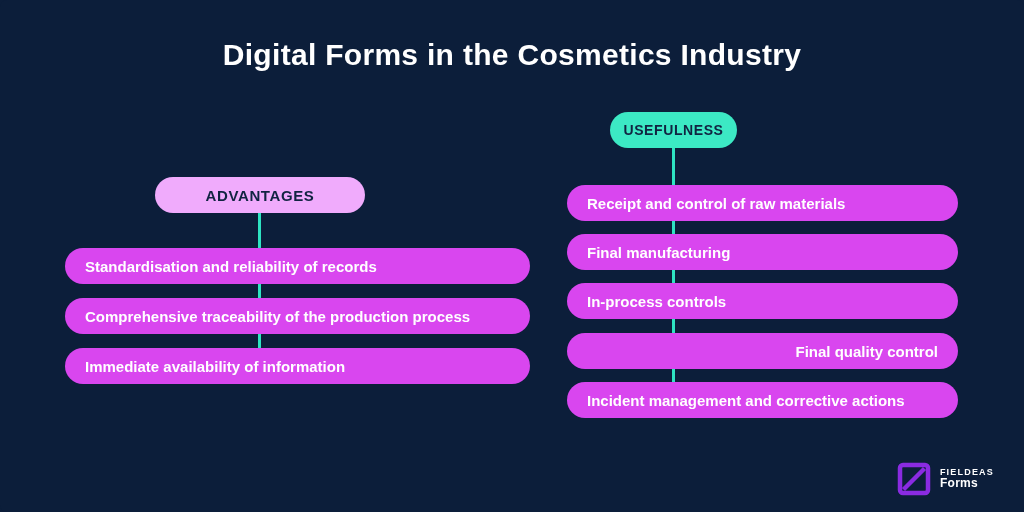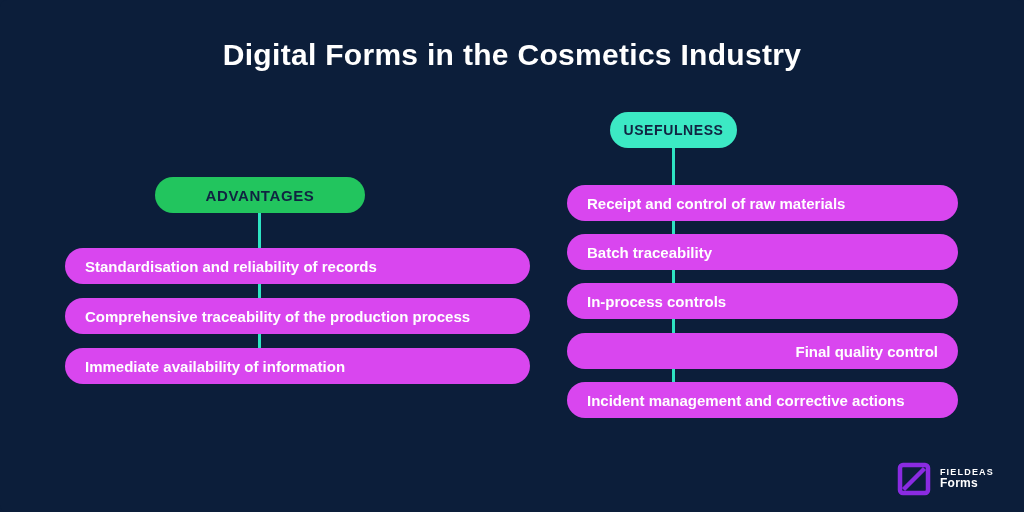--- a/index.html
+++ b/index.html
@@ -47,21 +47,21 @@
     align-items: center;
     justify-content: center;
     font-weight: 800;
     font-size: 15px;
     letter-spacing: 0.6px;
     color: #102341;
     z-index: 2;
   }
   .badge-advantages {
     left: 155px; top: 177px; width: 210px;
-    background: #22c55e;
+    background: #f0abfc;
   }
   .badge-usefulness {
     left: 610px; top: 112px; width: 127px;
     background: #3ce9c4;
     font-size: 14px;
   }
 
   
   .item {
     position: absolute;
@@ -137,21 +137,21 @@
     <span>Immediate availability of information</span>
   </div>
 
   <div class="badge badge-usefulness">
     <span>USEFULNESS</span>
   </div>
   <div class="item col-right use-item-0">
     <span>Receipt and control of raw materials</span>
   </div>
   <div class="item col-right use-item-1">
-    <span>Batch traceability</span>
+    <span>Final manufacturing</span>
   </div>
   <div class="item col-right use-item-2">
     <span>In-process controls</span>
   </div>
   <div class="item col-right use-item-3">
     <span>Final quality control</span>
   </div>
   <div class="item col-right use-item-4">
     <span>Incident management and corrective actions</span>
   </div>

